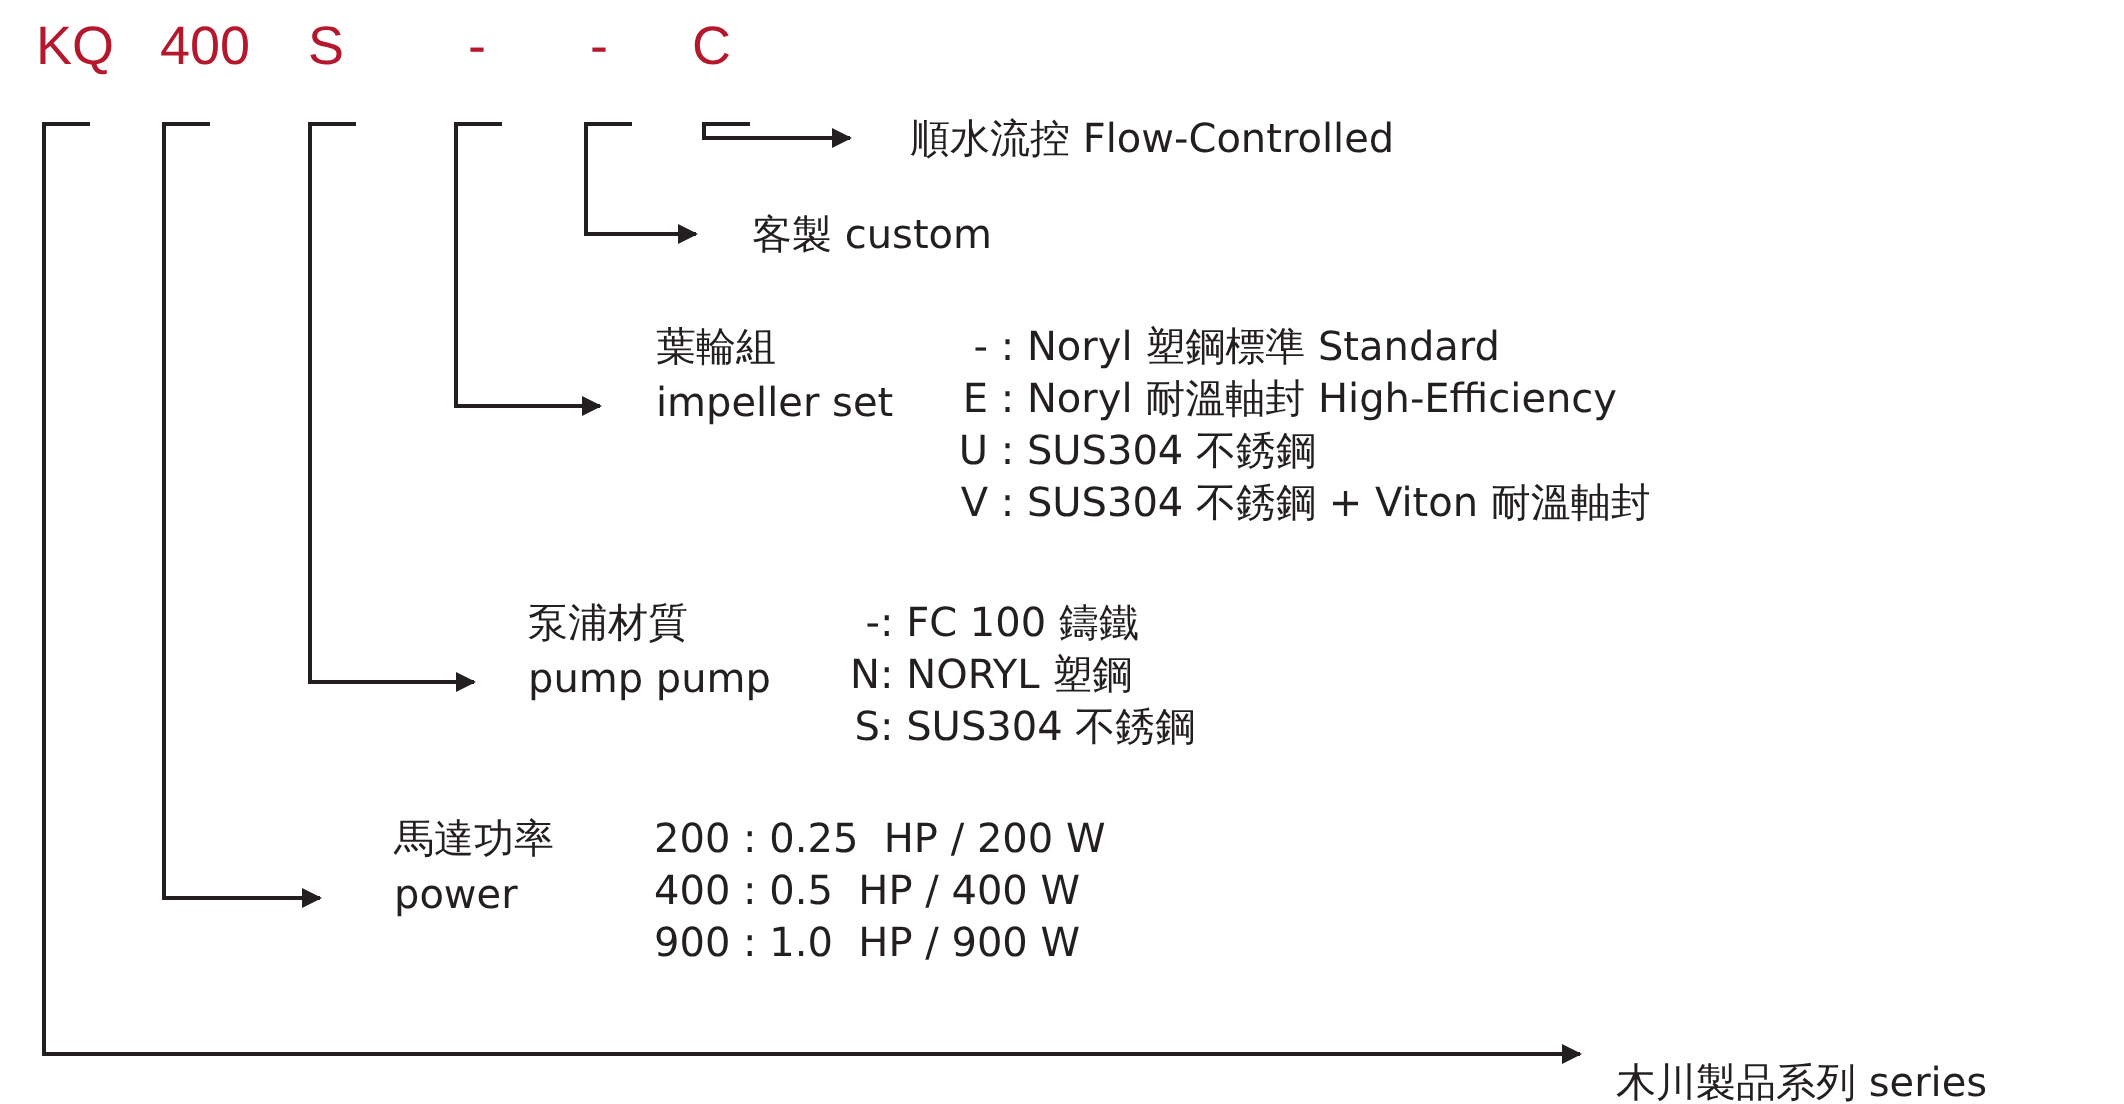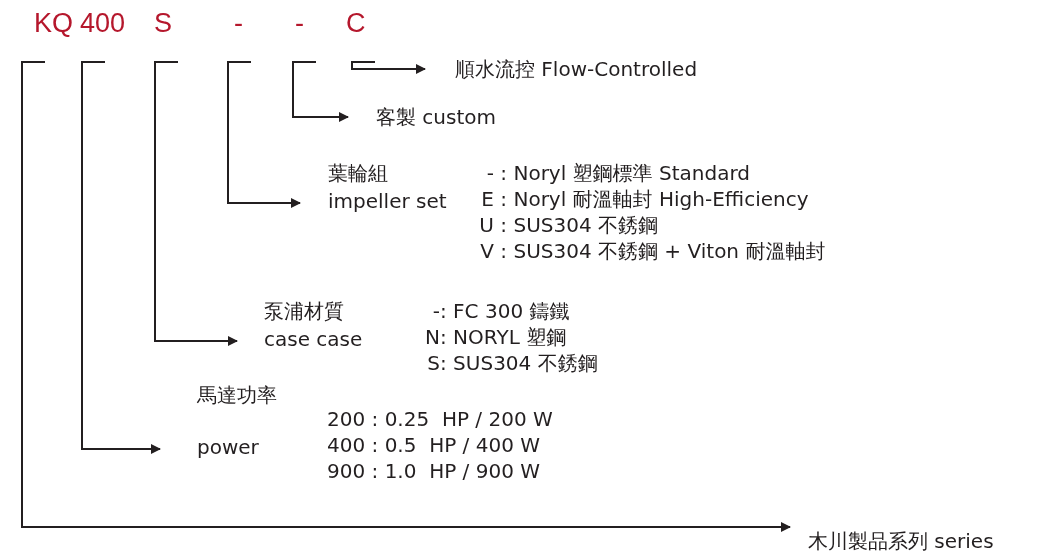--- a/index.html
+++ b/index.html
@@ -10,21 +10,21 @@
   svg.lines { position:absolute; left:0; top:0; }
   .t { position:absolute; font-size:20px; line-height:26px; white-space:nowrap; color:#231f20;text-align:right; }
   .grid { position:absolute; font-size:20px; line-height:26px; white-space:nowrap; }
   .row { display:flex; }
   .key { display:inline-block; text-align:right; }
   .sep { display:inline-block; }
 </style>
 </head>
 <body>
 
-<span class="code" style="left: 18px; color: rgb(181, 23, 44); margin-left: 16px;">KQ</span>
+<span class="code" style="left: 18px; color: rgb(181, 23, 44);">KQ</span>
 <span class="code" style="left: 80px; color: rgb(181, 23, 44);">400</span>
 <span class="code" style="left: 154px; color: rgb(181, 23, 44);">S</span>
 <span class="code" style="left: 234px; color: rgb(181, 23, 44);">-</span>
 <span class="code" style="left: 295px; color: rgb(181, 23, 44);">-</span>
 <span class="code" style="left: 346px; color: rgb(181, 23, 44);">C</span>
 
 <svg class="lines" width="1062" height="552">
   <defs>
     <marker id="ah" markerWidth="10" markerHeight="10" refX="9" refY="5" orient="auto" markerUnits="userSpaceOnUse">
       <path d="M0,0 L10,5 L0,10 z" fill="#231f20"></path>
@@ -69,40 +69,40 @@
       <span>SUS304 不銹鋼</span>
     </div>
   <div class="row">
       <span class="key" style="width:24px">V</span>
       <span class="sep">&nbsp;:&nbsp;</span>
       <span>SUS304 不銹鋼 + Viton 耐溫軸封</span>
     </div>
 </div>
 
 <span class="t" style="left:264px;top:298px">泵浦材質</span>
-<span class="t" style="left:264px;top:326px">case case</span>
+<span class="t" style="left:264px;top:326px">pump pump</span>
 <div class="grid" style="left:412px;top:298px">
   <div class="row">
       <span class="key" style="width:28px">-</span>
       <span class="sep">:&nbsp;</span>
-      <span>FC 300 鑄鐵</span>
+      <span>FC 100 鑄鐵</span>
     </div>
   <div class="row">
       <span class="key" style="width:28px">N</span>
       <span class="sep">:&nbsp;</span>
       <span>NORYL 塑鋼</span>
     </div>
   <div class="row">
       <span class="key" style="width:28px">S</span>
       <span class="sep">:&nbsp;</span>
       <span>SUS304 不銹鋼</span>
     </div>
 </div>
 
-<span class="t" style="left:197px;top:382px">馬達功率</span>
+<span class="t" style="left:197px;top:406px">馬達功率</span>
 <span class="t" style="left:197px;top:434px">power</span>
 <div class="grid" style="left:327px;top:406px">
   <div class="row">
       <span class="key">200</span>
       <span class="sep">&nbsp;:&nbsp;</span>
       <span style="white-space:pre">0.25  HP / 200 W</span>
     </div>
   <div class="row">
       <span class="key">400</span>
       <span class="sep">&nbsp;:&nbsp;</span>

